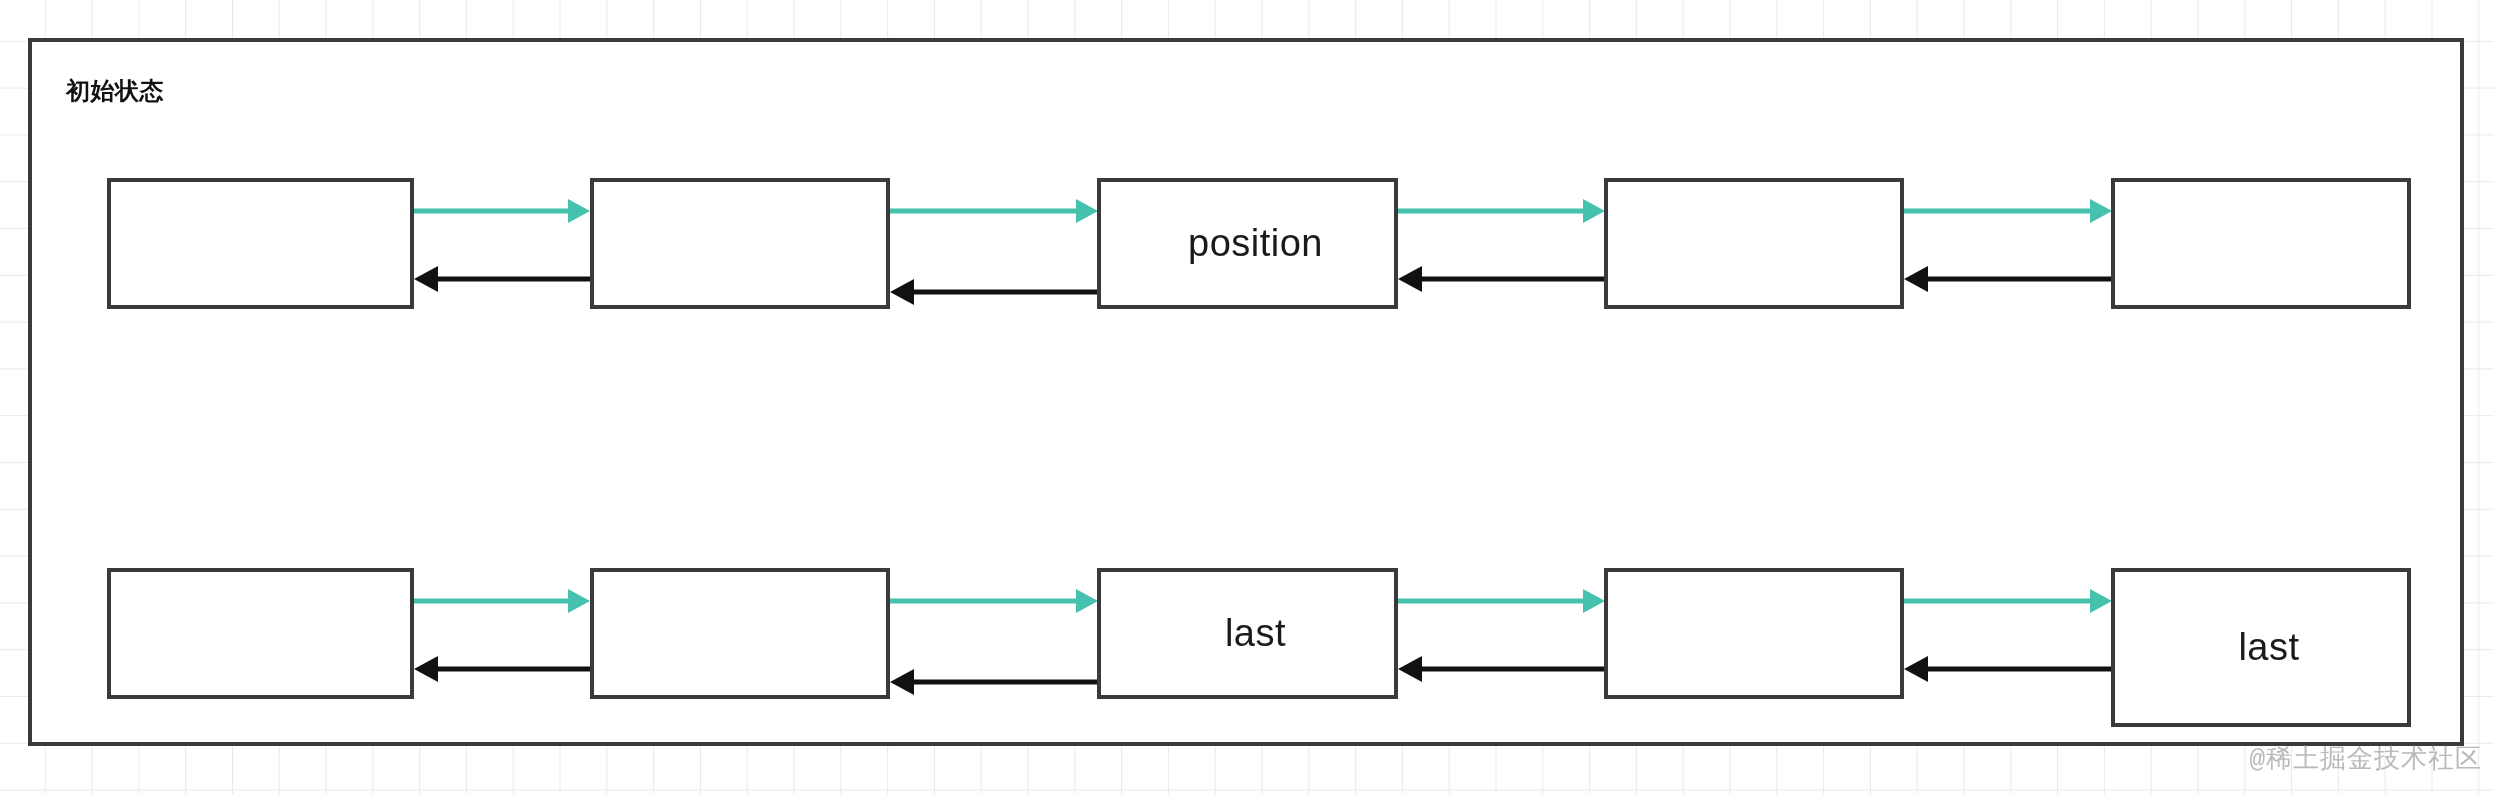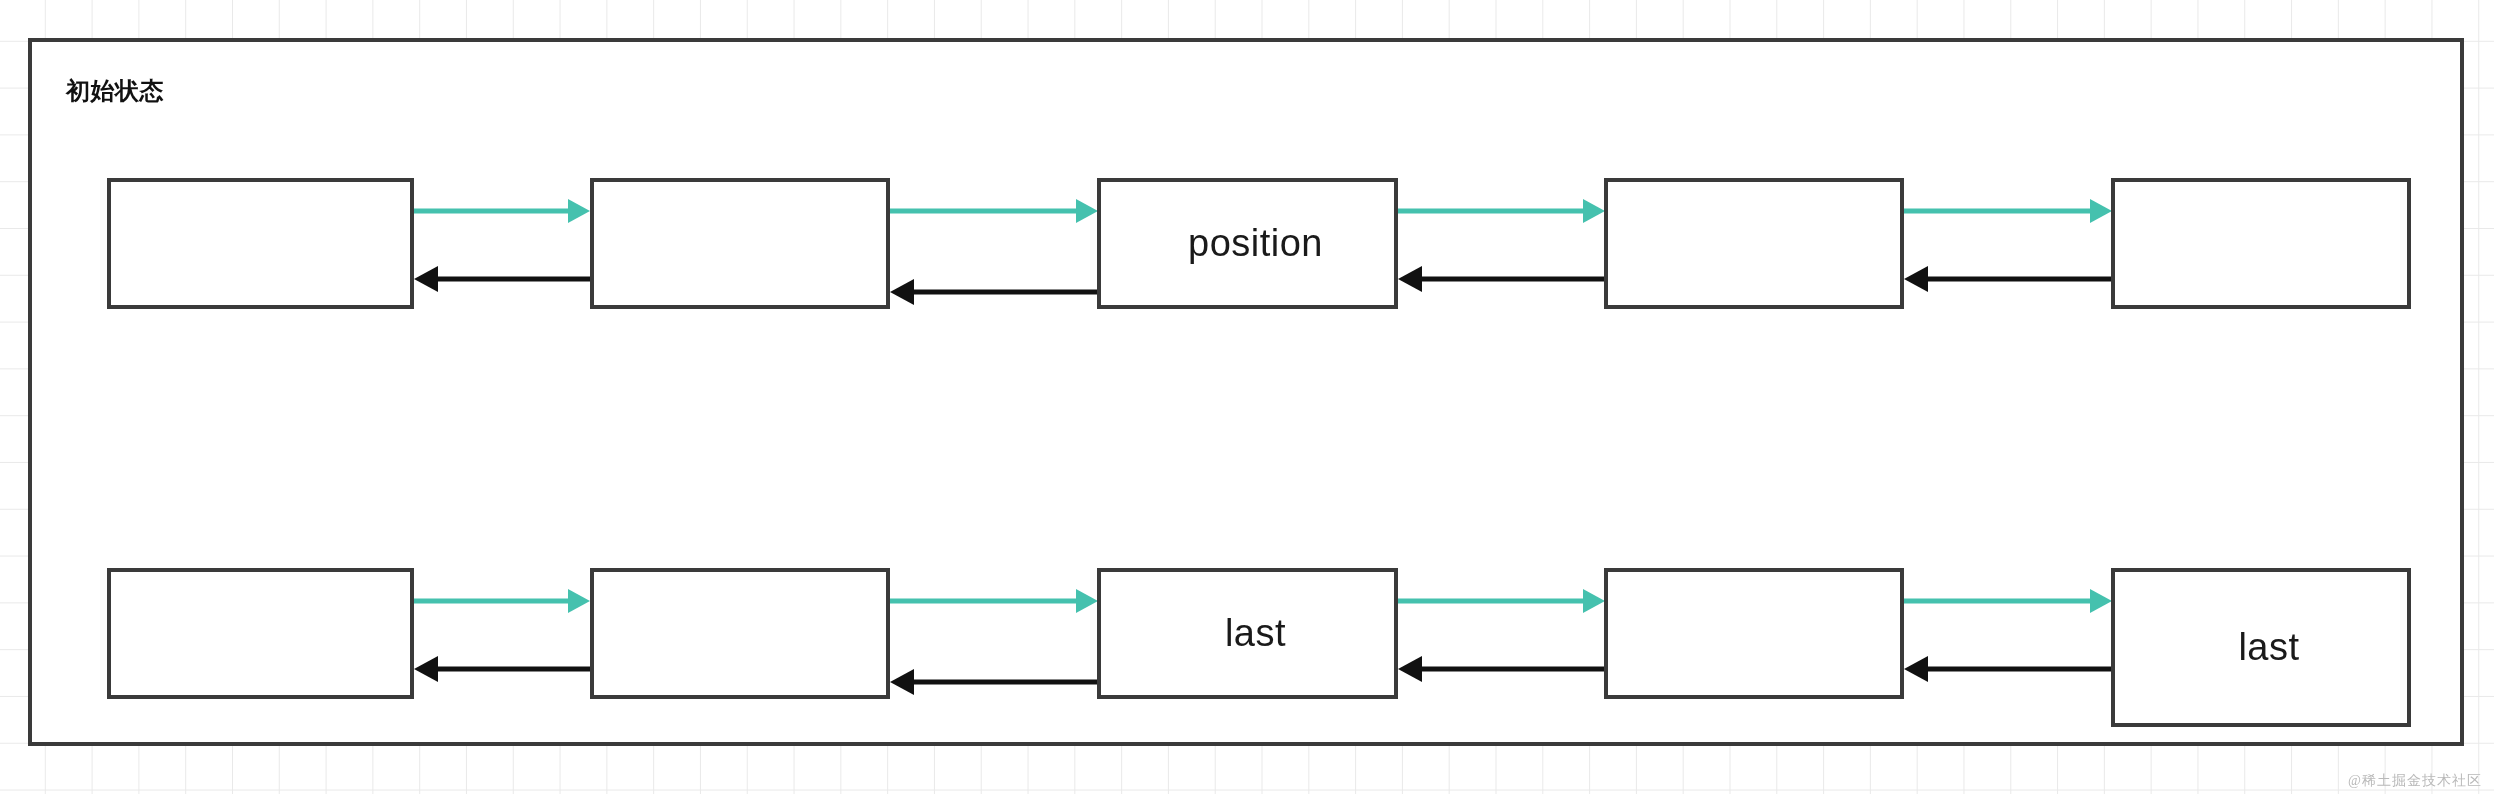--- a/index.html
+++ b/index.html
@@ -105,26 +105,26 @@
     transform: translateY(-50%);
     border-top: 13px solid transparent;
     border-bottom: 13px solid transparent;
     border-right: 24px solid #111111;
   }
 
   
   .watermark {
     position: absolute;
     right: 12px;
-    bottom: 4px;
-    font-size: 14px;
+    bottom: 18px;
+    font-size: 26px;
     color: #b9b9b9;
     letter-spacing: 1px;
     white-space: nowrap;
-    font-family: Liberation Serif, serif;
+    font-family: Liberation Mono, monospace;
     z-index: 5;
   }
 </style>
 </head>
 <body>
 
 <div id="canvas">
 
   <div class="frame">
     <div class="frame-title">初始状态</div>

